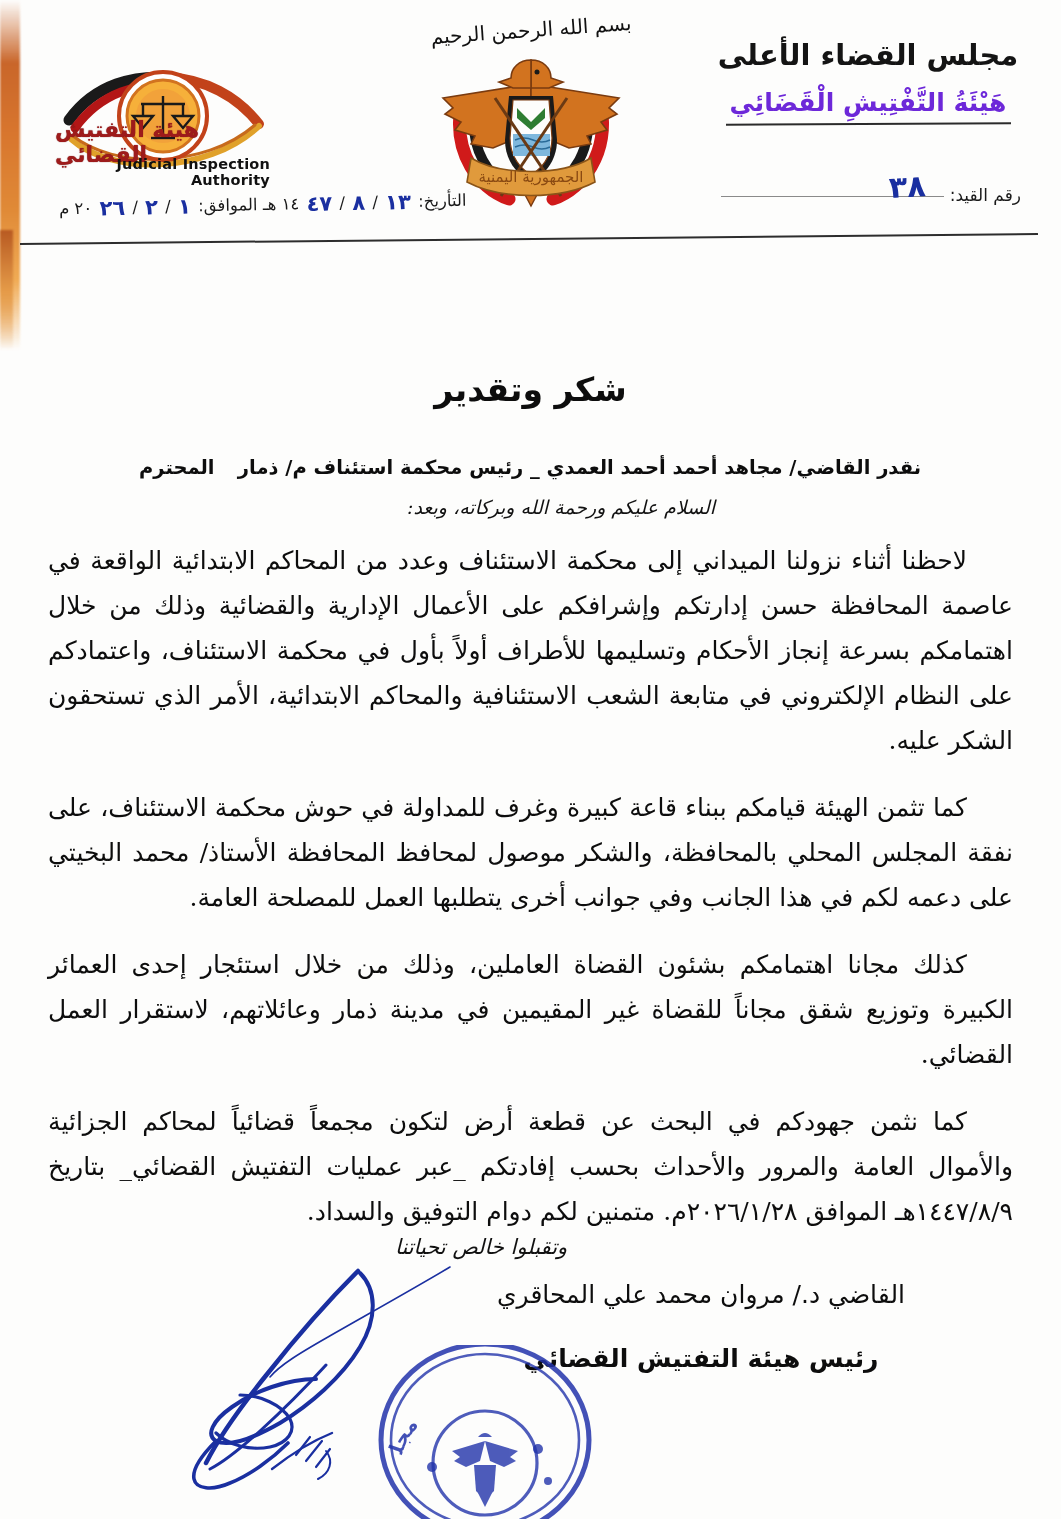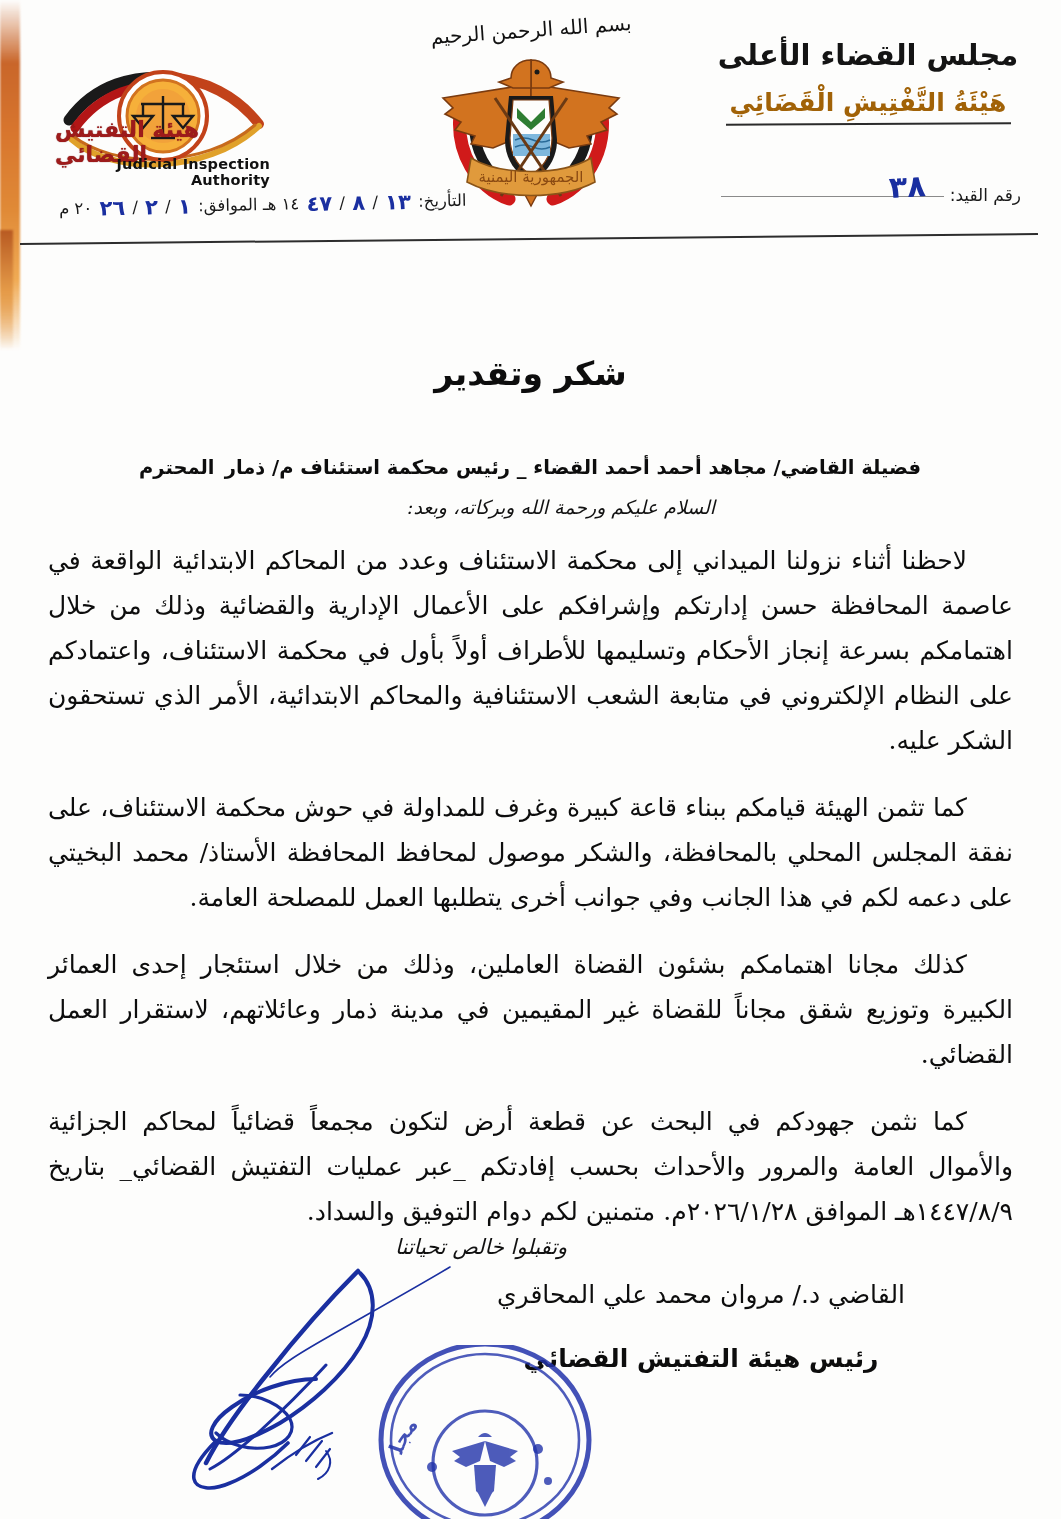--- a/index.html
+++ b/index.html
@@ -63,21 +63,21 @@
   .org-title-1 {
     font-size: 29px;
     font-weight: bold;
     letter-spacing: 1px;
     color: #141414;
     white-space: nowrap;
   }
   .org-title-2 {
     font-size: 25px;
     font-weight: bold;
-    color: #a16207;
+    color: #6d28d9;
     margin-top: 16px;
     white-space: nowrap;
   }
   .org-rule {
     margin-top: 6px;
     height: 2px;
     background: #2b2b2b;
     width: 285px;
     margin-right: auto;
     margin-left: auto;
@@ -191,21 +191,21 @@
     top: 238px;
     width: 1018px;
     height: 2.2px;
     background: #2d2d2d;
     transform: rotate(-0.55deg);
   }
 
   
   .doc-title {
     position: absolute;
-    top: 354px;
+    top: 370px;
     left: 0;
     width: 1061px;
     text-align: center;
     font-size: 33px;
     font-weight: bold;
     letter-spacing: 2px;
     color: #0d0d0d;
   }
 
   .recipient {
@@ -411,21 +411,21 @@
       <span>٢٠</span>
       <span>م</span>
     </div>
 
     <div class="header-rule"></div>
   </div>
 
   <div class="doc-title">شكر وتقدير</div>
 
   <div class="recipient">
-    <span>فضيلة القاضي/ مجاهد أحمد أحمد القضاء _ رئيس محكمة استئناف م/ ذمار</span>
+    <span>نقدر القاضي/ مجاهد أحمد أحمد العمدي _ رئيس محكمة استئناف م/ ذمار</span>
     <span class="recipient-honorific">المحترم</span>
   </div>
 
   <div class="greeting">السلام عليكم ورحمة الله وبركاته، وبعد:</div>
 
   <div class="body-text">
     <p>لاحظنا أثناء نزولنا الميداني إلى محكمة الاستئناف وعدد من المحاكم الابتدائية الواقعة في عاصمة المحافظة حسن إدارتكم وإشرافكم على الأعمال الإدارية والقضائية وذلك من خلال اهتمامكم بسرعة إنجاز الأحكام وتسليمها للأطراف أولاً بأول في محكمة الاستئناف، واعتمادكم على النظام الإلكتروني في متابعة الشعب الاستئنافية والمحاكم الابتدائية، الأمر الذي تستحقون الشكر عليه.</p>
     <p>كما تثمن الهيئة قيامكم ببناء قاعة كبيرة وغرف للمداولة في حوش محكمة الاستئناف، على نفقة المجلس المحلي بالمحافظة، والشكر موصول لمحافظ المحافظة الأستاذ/ محمد البخيتي على دعمه لكم في هذا الجانب وفي جوانب أخرى يتطلبها العمل للمصلحة العامة.</p>
     <p>كذلك مجانا اهتمامكم بشئون القضاة العاملين، وذلك من خلال استئجار إحدى العمائر الكبيرة وتوزيع شقق مجاناً للقضاة غير المقيمين في مدينة ذمار وعائلاتهم، لاستقرار العمل القضائي.</p>
     <p>كما نثمن جهودكم في البحث عن قطعة أرض لتكون مجمعاً قضائياً لمحاكم الجزائية والأموال العامة والمرور والأحداث بحسب إفادتكم _عبر عمليات التفتيش القضائي_ بتاريخ ١٤٤٧/٨/٩هـ الموافق ٢٠٢٦/١/٢٨م. متمنين لكم دوام التوفيق والسداد.</p>

